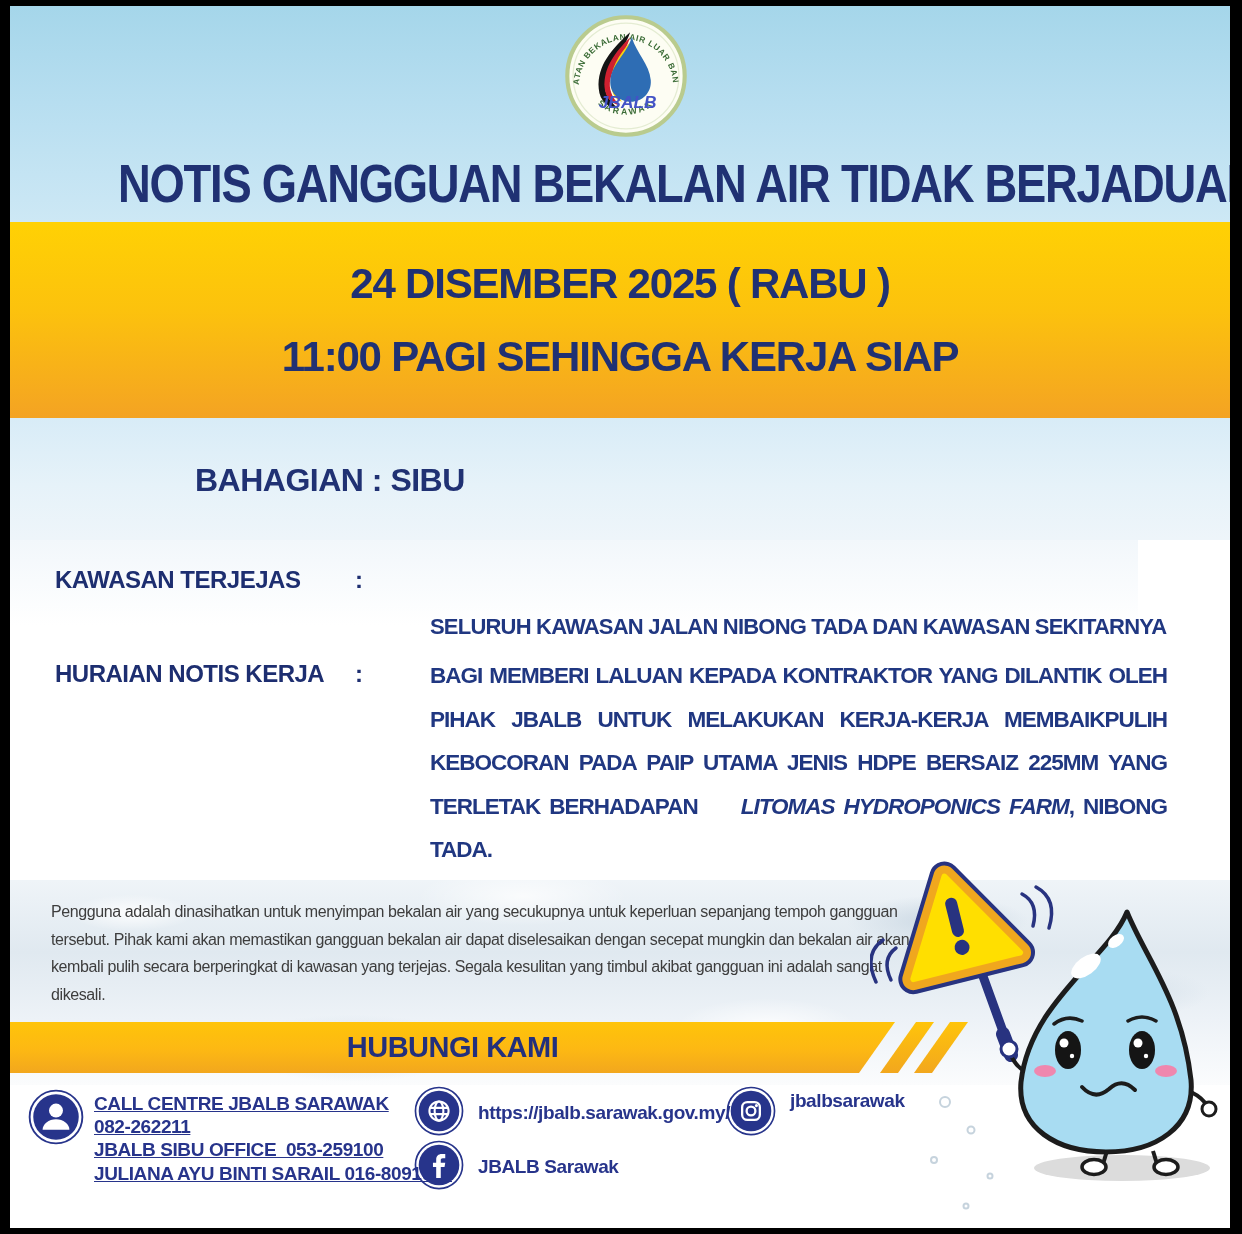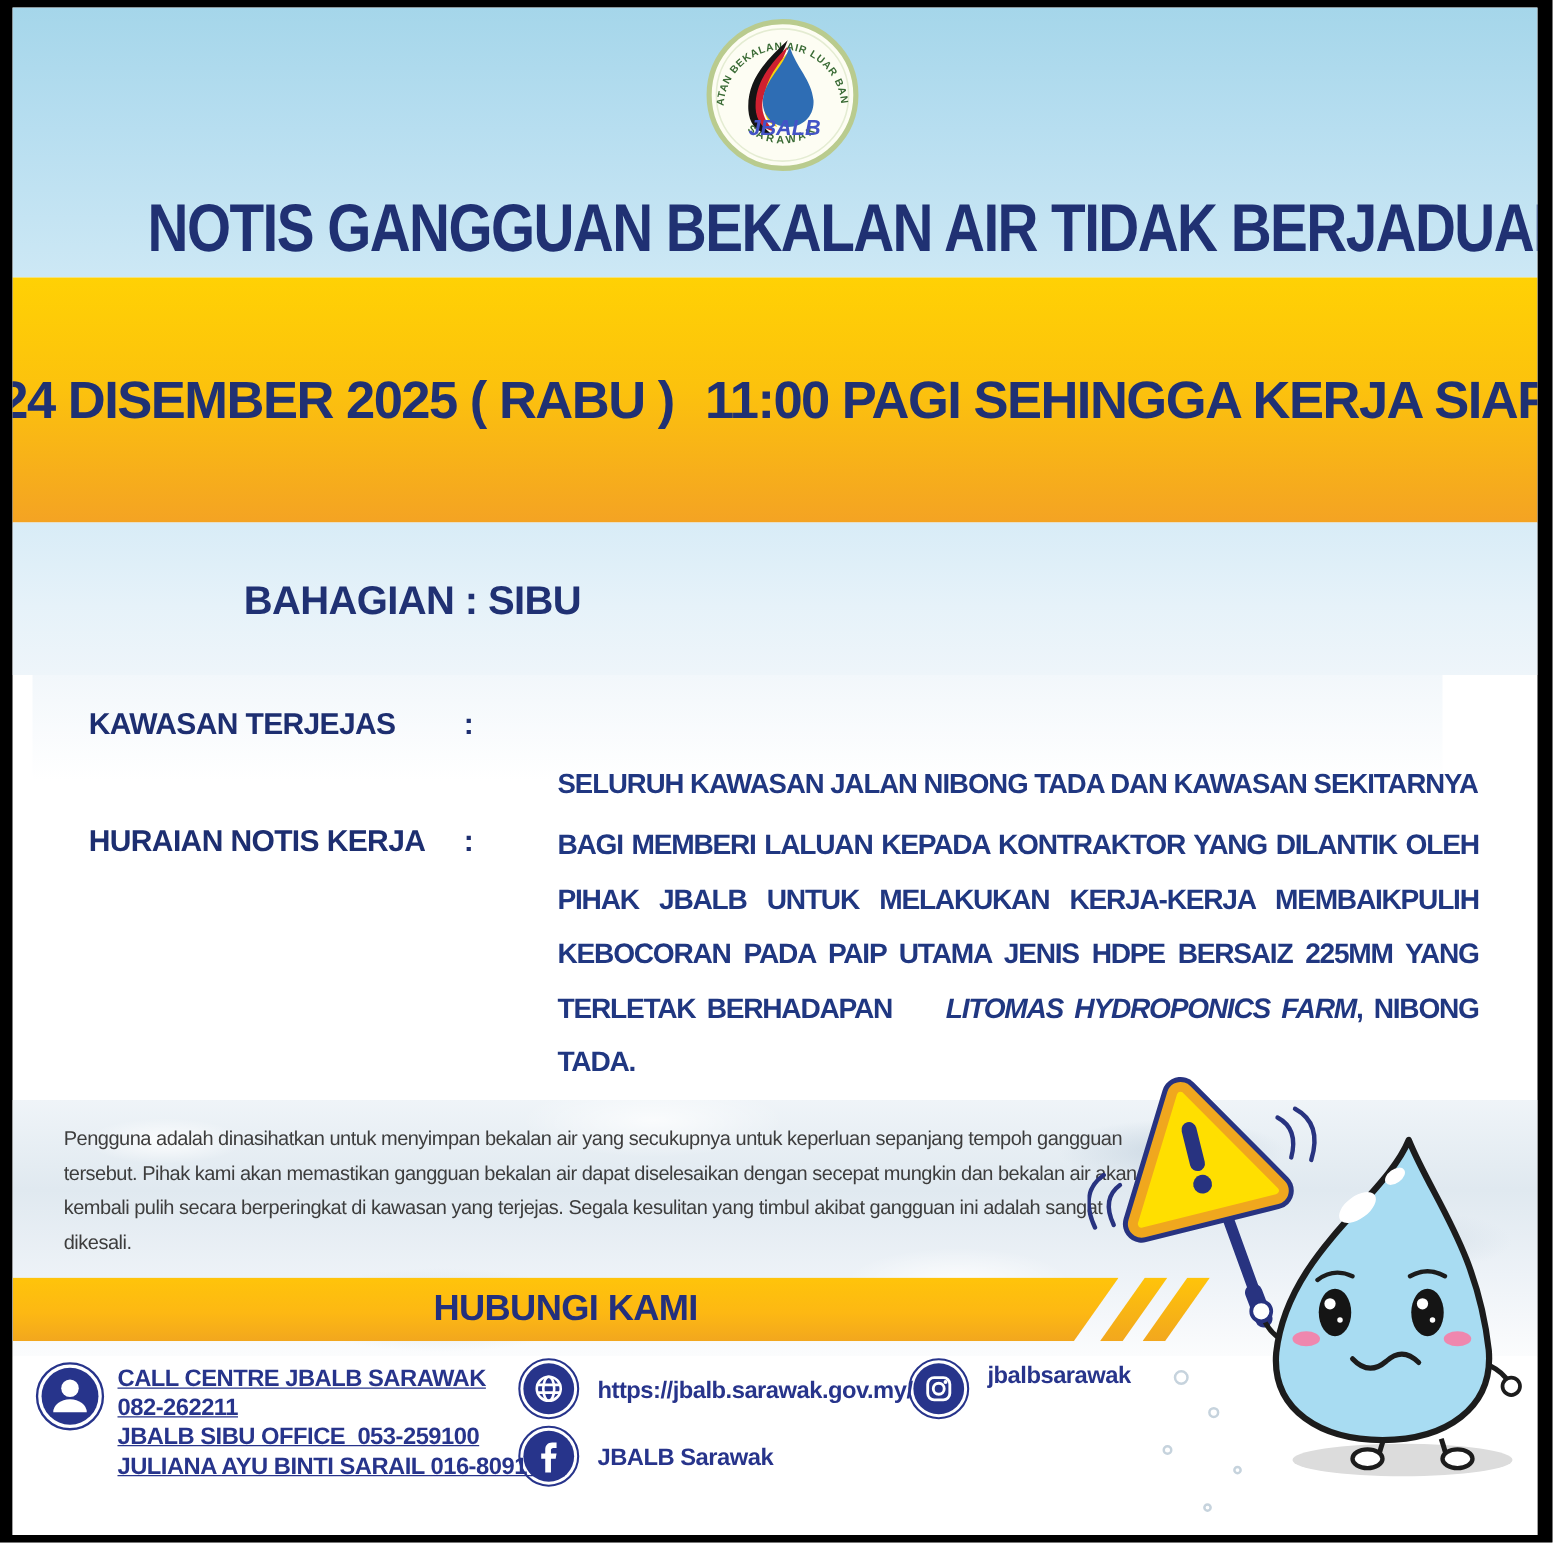--- a/index.html
+++ b/index.html
@@ -11,31 +11,31 @@
   .sec-header { position:absolute; left:0; top:0; width:1220px; height:216px;
     background:linear-gradient(180deg,#a5d6ea 0%,#b7def0 45%,#cde8f5 100%); }
   .logo-wrap { position:absolute; left:50%; top:8px; margin-left:-56px; width:124px; height:124px; }
   .poster-title { position:absolute; left:0; bottom:8px; width:100%; text-align:center; white-space:nowrap; }
   .poster-title span { display:inline-block; font-size:54px; font-weight:bold; letter-spacing:-1.5px;
     color:#203173; transform:scaleX(0.84); transform-origin:center; }
 
   
   .sec-banner { position:absolute; left:0; top:216px; width:1220px; height:196px;
     background:linear-gradient(180deg,#ffd104 0%,#fcc20d 45%,#f4a323 100%);
-    display:flex; flex-direction:row; justify-content:center; align-items:center; gap:25px; }
+    display:flex; flex-direction:column; justify-content:center; align-items:center; gap:25px; }
   .banner-line { font-size:42px; font-weight:bold; letter-spacing:-1.2px; color:#203173; white-space:nowrap; }
 
   
   .sec-region { position:absolute; left:0; top:412px; width:1220px; height:122px;
     background:linear-gradient(180deg,#d8ecf7 0%,#e6f2f9 55%,#eef5fa 100%); }
   .region-bahagian { position:absolute; left:185px; top:44px; font-size:32px; font-weight:bold; letter-spacing:-0.5px; color:#203173; }
   .region-daerah   { position:absolute; left:648px; top:40px; font-size:32px; font-weight:bold; letter-spacing:-0.5px; color:#203173; }
 
   
-  .sec-details { position:absolute; left:16px; top:534px; width:1128px; height:340px;
+  .sec-details { position:absolute; left:0; top:534px; width:1128px; height:340px;
     background:linear-gradient(180deg,#f2f7fb 0%,#ffffff 25%); }
   .lbl { position:absolute; font-size:24px; font-weight:bold; letter-spacing:-0.5px; color:#1d2e70; white-space:nowrap; }
   .colon { position:absolute; font-size:24px; font-weight:bold; color:#1d2e70; }
   .kawasan-value { position:absolute; left:420px; top:26px; font-size:22px; font-weight:bold;
     letter-spacing:-0.8px; color:#203781; white-space:nowrap;margin-top:48px; }
   .huraian-para { position:absolute; left:420px; top:114px; width:737px; font-size:22.5px; font-weight:bold;
     letter-spacing:-1px; line-height:43.5px; color:#203781; text-align:justify; }
   .huraian-para .em { font-style:italic;margin-left:34px; }
 
   

